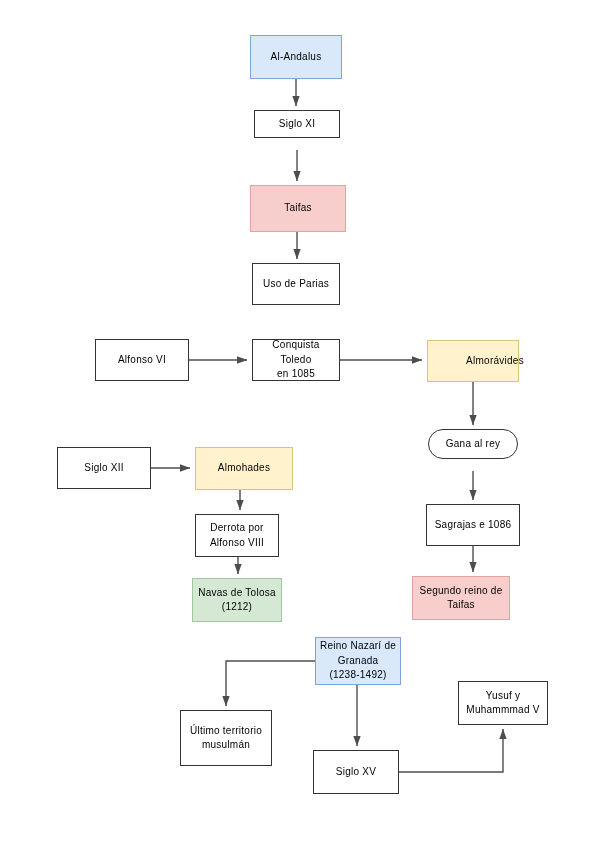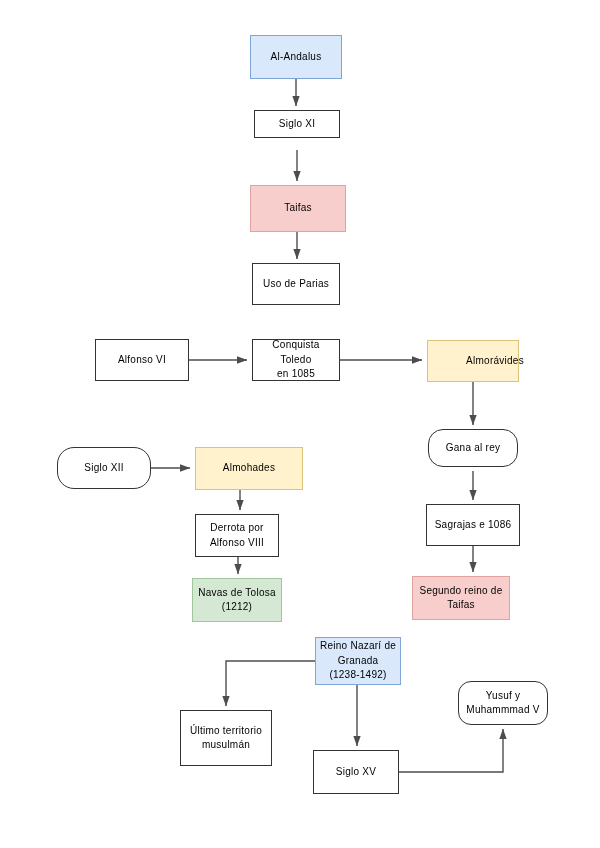--- a/index.html
+++ b/index.html
@@ -75,32 +75,32 @@
   </svg>
   <div id="node-layer">
       <div class="node blue" style="left: 250px; top: 35px; width: 92px; height: 44px;">Al-Andalus</div>
       <div class="node plain" style="left: 254px; top: 110px; width: 86px; height: 28px;">Siglo XI</div>
       <div class="node red" style="left: 250px; top: 185px; width: 96px; height: 47px;">Taifas</div>
       <div class="node plain" style="left: 252px; top: 263px; width: 88px; height: 42px;">Uso de Parias</div>
       <div class="node plain" style="left: 95px; top: 339px; width: 94px; height: 42px;">Alfonso VI</div>
       <div class="node plain" style="left: 252px; top: 339px; width: 88px; height: 42px;">Conquista Toledo
 en 1085</div>
       <div class="node yellow" style="left: 427px; top: 340px; width: 92px; height: 42px; padding-left: 48px;">Almorávides</div>
-      <div class="node plain" style="left: 428px; top: 429px; width: 90px; height: 38px; border-radius: 15px;">Gana al rey</div>
+      <div class="node plain" style="left: 428px; top: 429px; width: 90px; height: 30px; border-radius: 15px;">Gana al rey</div>
       <div class="node plain" style="left: 426px; top: 504px; width: 94px; height: 42px;">Sagrajas e 1086</div>
       <div class="node red" style="left: 412px; top: 576px; width: 98px; height: 44px;">Segundo reino de
 Taifas</div>
-      <div class="node plain" style="left: 57px; top: 447px; width: 94px; height: 42px; border-radius: 17px;">Siglo XII</div>
-      <div class="node yellow" style="left: 195px; top: 447px; width: 108px; height: 43px;">Almohades</div>
+      <div class="node plain" style="left: 57px; top: 447px; width: 94px; height: 42px;">Siglo XII</div>
+      <div class="node yellow" style="left: 195px; top: 447px; width: 98px; height: 43px;">Almohades</div>
       <div class="node plain" style="left: 195px; top: 514px; width: 84px; height: 43px;">Derrota por
 Alfonso VIII</div>
       <div class="node green" style="left: 192px; top: 578px; width: 90px; height: 44px;">Navas de Tolosa
 (1212)</div>
       <div class="node blue" style="left: 315px; top: 637px; width: 86px; height: 48px;">Reino Nazarí de
 Granada
 (1238-1492)</div>
       <div class="node plain" style="left: 180px; top: 710px; width: 92px; height: 56px;">Último territorio
 musulmán</div>
       <div class="node plain" style="left: 313px; top: 750px; width: 86px; height: 44px;">Siglo XV</div>
-      <div class="node plain" style="left: 458px; top: 681px; width: 90px; height: 44px; border-radius: 13px;">Yusuf y
+      <div class="node plain" style="left: 458px; top: 681px; width: 90px; height: 44px;">Yusuf y
 Muhammmad V</div>
     </div>
 </div>
 
 </body></html>

